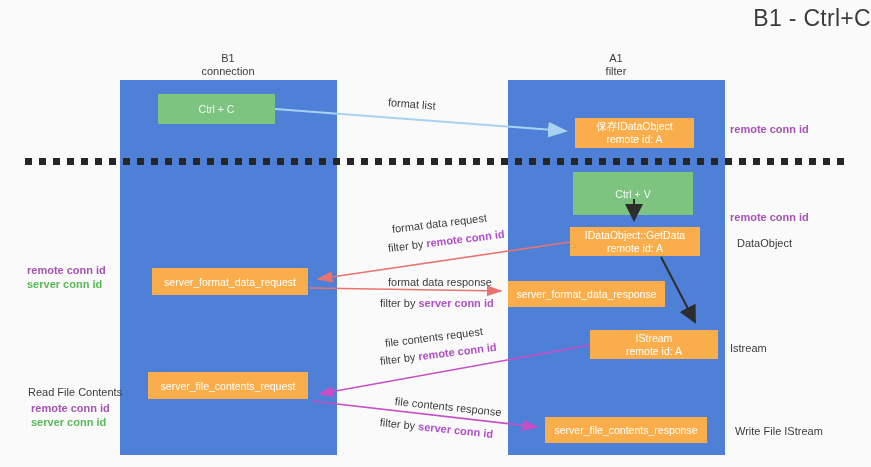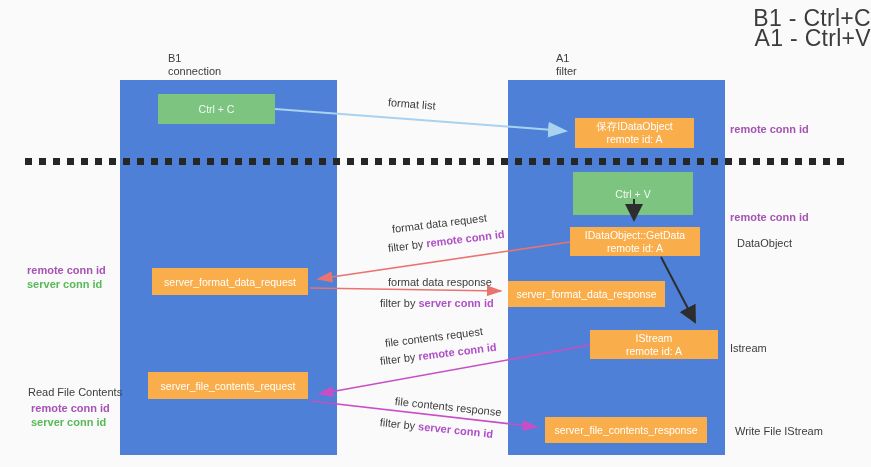--- a/index.html
+++ b/index.html
@@ -8,21 +8,21 @@
     background:var(--background);
     font-family:"Liberation Sans",sans-serif;
     color:var(--text_dark);
   }
   .abs{position:absolute;}
   .title{
     left:0;right:0;top:8px;text-align:right;
     font-size:23px;line-height:20px;color:var(--text_dark);letter-spacing:.3px;
   }
   .col-header{
-    width:120px;font-size:11px;line-height:13px;color:var(--text_dark);
+    width:120px;text-align:center;font-size:11px;line-height:13px;color:var(--text_dark);
   }
   .column{background:var(--column_blue);z-index:1;}
   .gbox{
     background:var(--box_green);color:#f2faf2;font-size:10.5px;
     display:flex;align-items:center;justify-content:center;z-index:3;
   }
   .obox{
     background:var(--box_orange);color:#ffffff;font-size:10.5px;
     display:flex;align-items:center;justify-content:center;z-index:3;text-align:center;
   }
@@ -51,21 +51,20 @@
   .f-red{fill:var(--arrow_red);}
   .f-mag{fill:var(--arrow_magenta);}
 </style>
 </head>
 <body>
 
 <div id="canvas">
 
   <div class="abs title">
     <div>B1 - Ctrl+C</div>
-    <div>A1 - Ctrl+V</div>
   </div>
 
   <div class="abs col-header" style="left:168px;top:52px;">
     <div>B1</div>
     <div>connection</div>
   </div>
   <div class="abs col-header" style="left:556px;top:52px;">
     <div>A1</div>
     <div>filter</div>
   </div>

